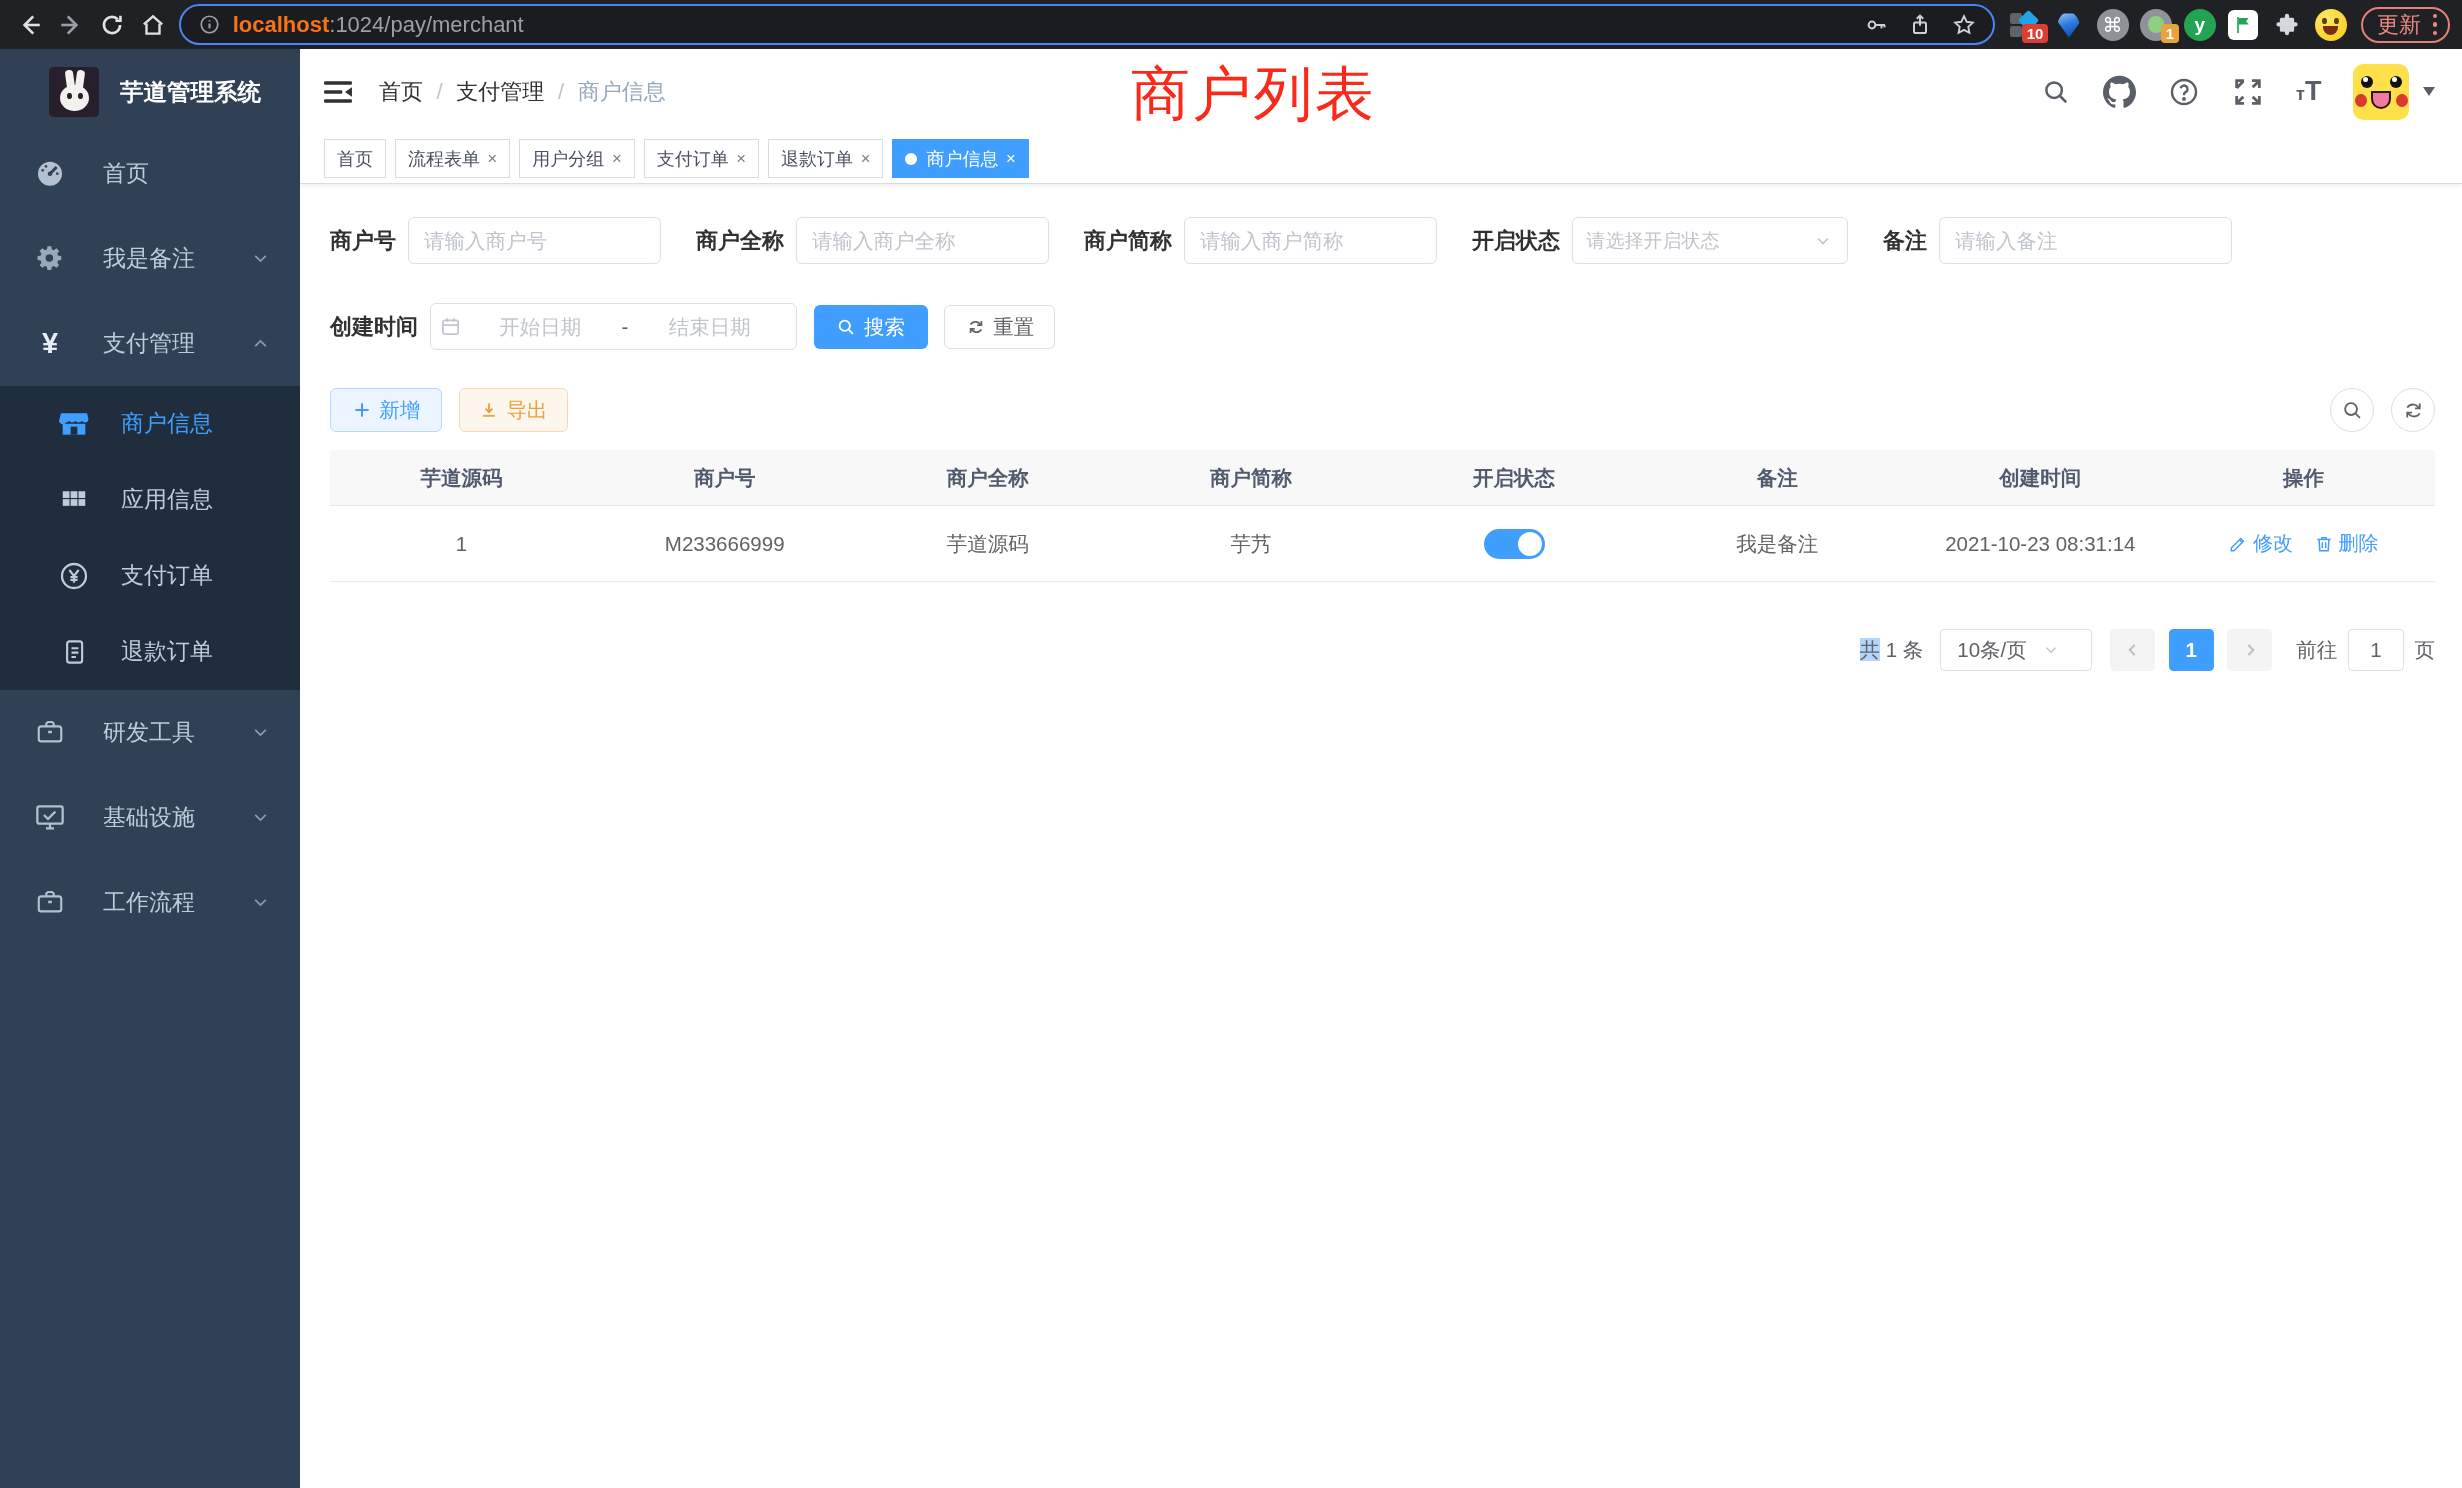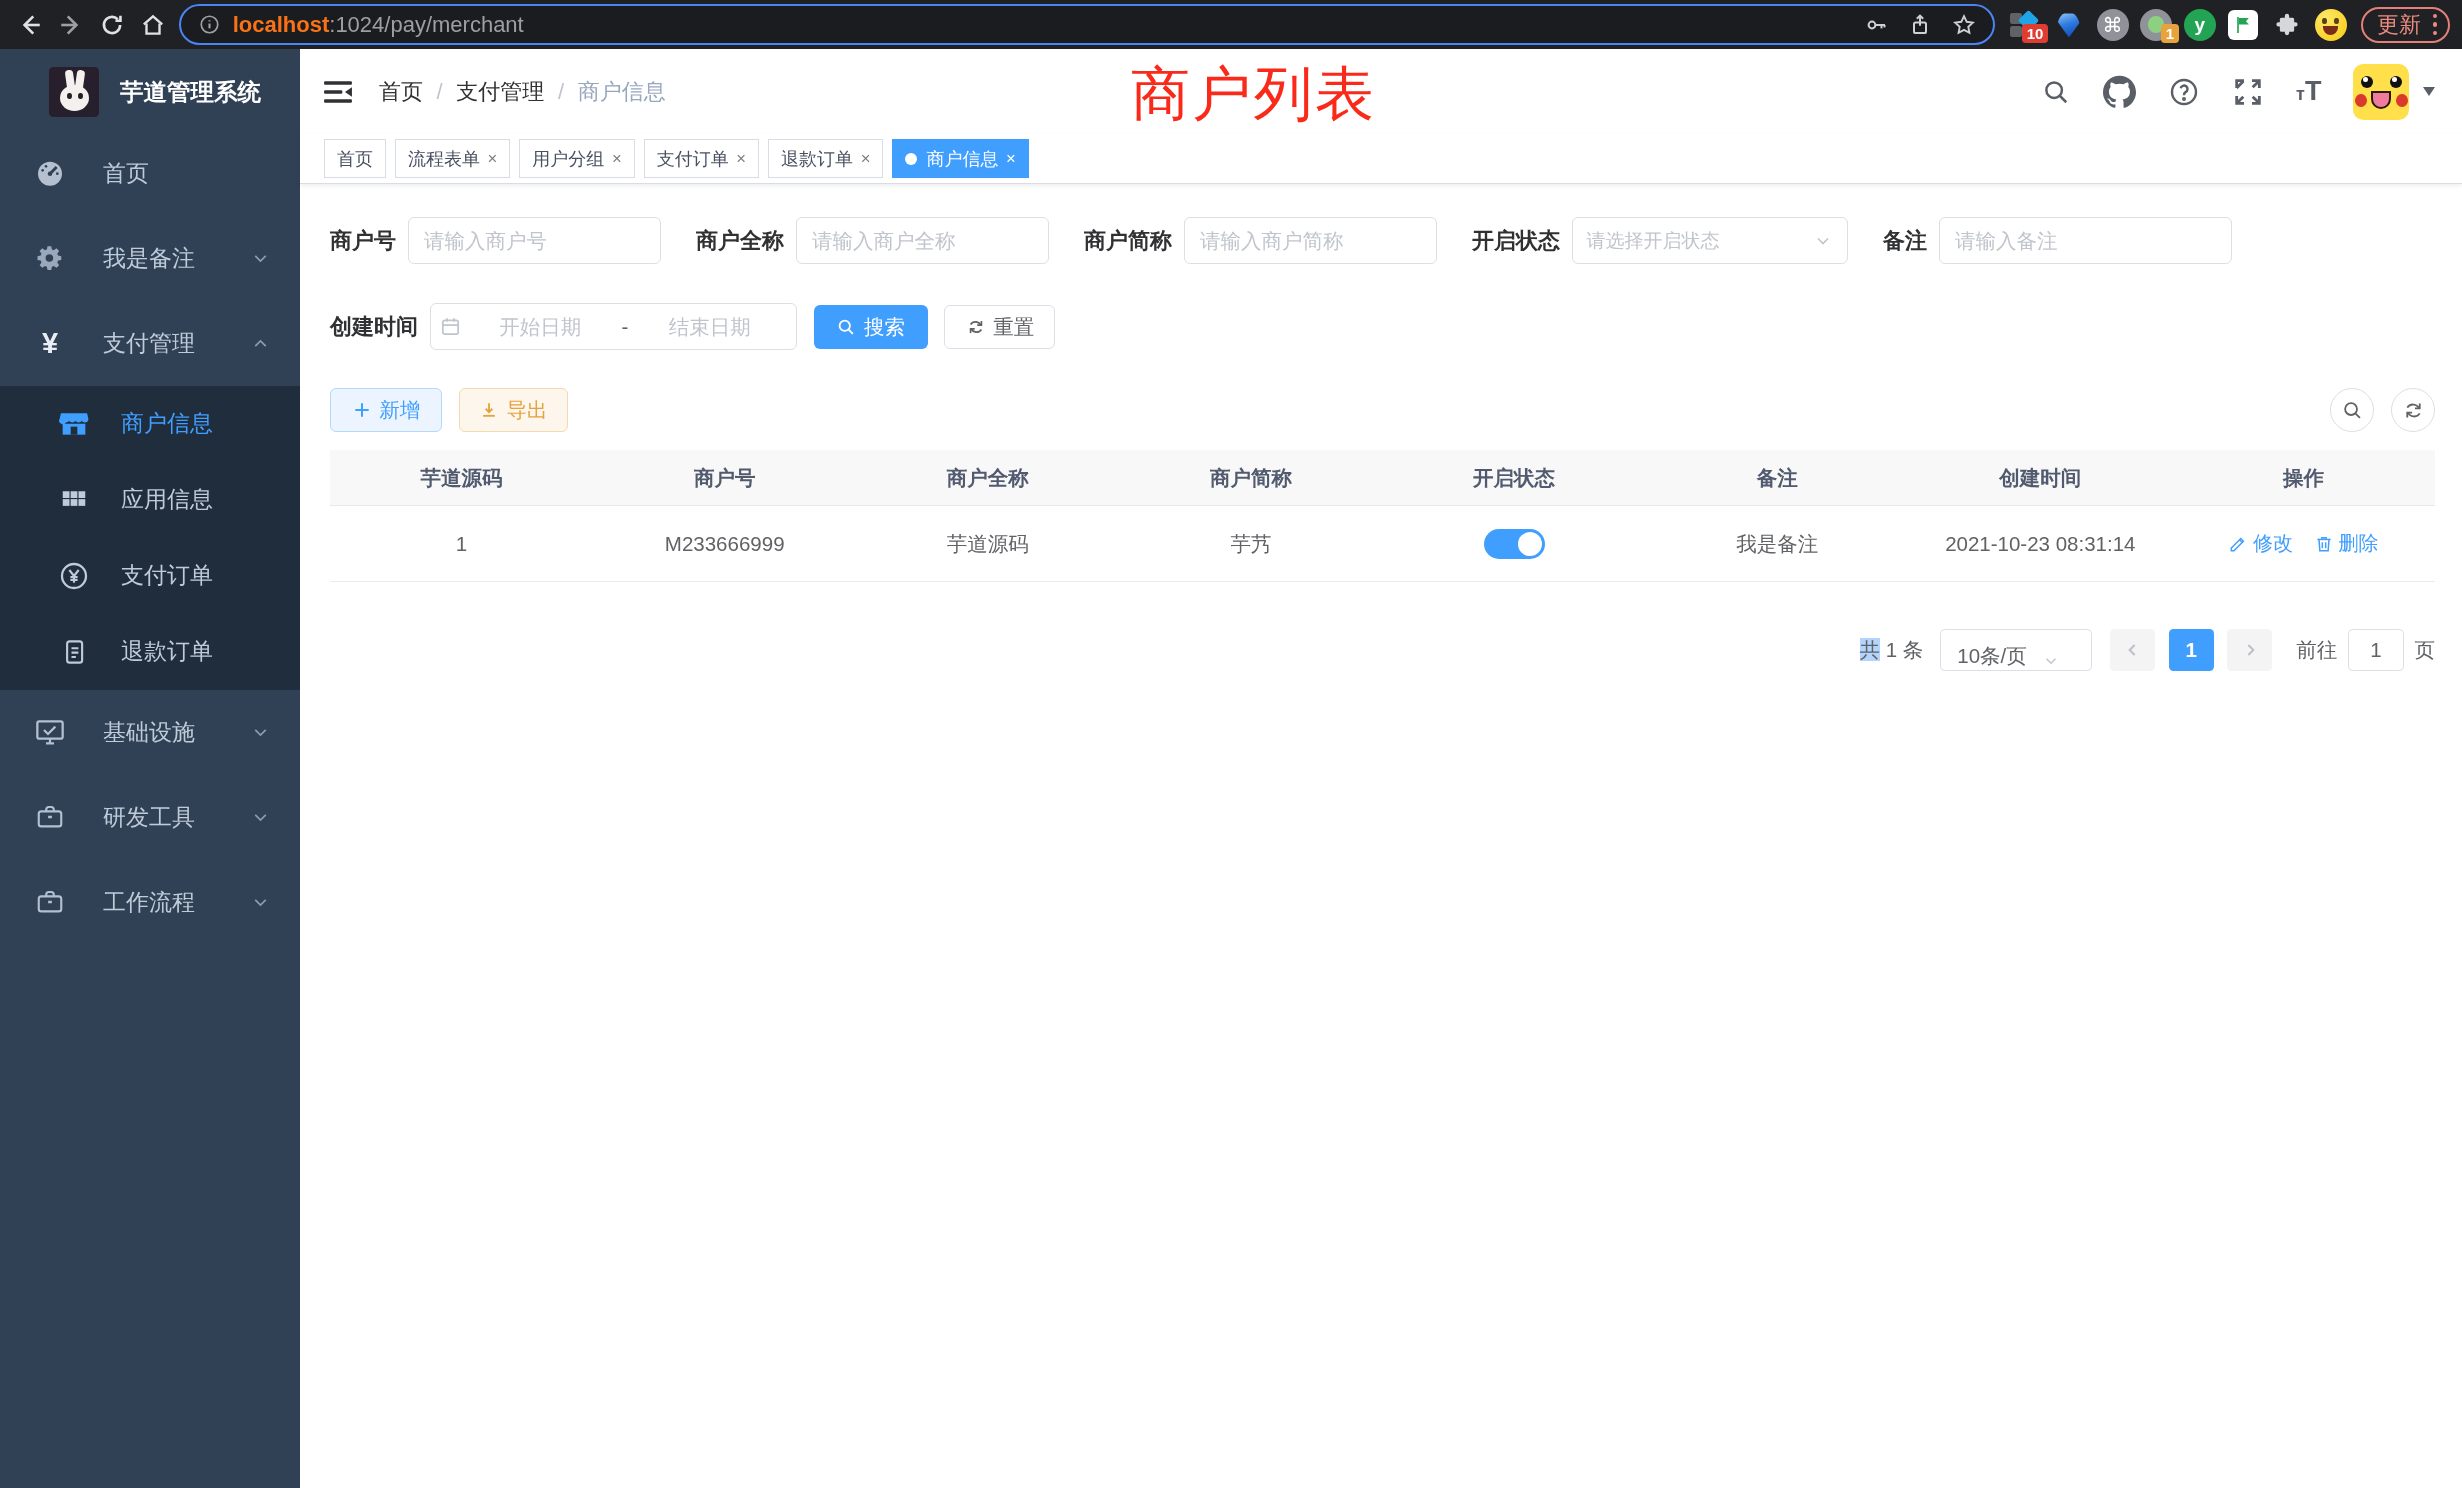--- a/index.html
+++ b/index.html
@@ -121,21 +121,21 @@
   .td { flex:1; display:flex; align-items:center; justify-content:center; font-size:20.5px; color:#606266; }
   .toggle { width:61px; height:30px; border-radius:15px; background:#409eff; position:relative; cursor:pointer; }
   .toggle .knob { position:absolute; right:3px; top:3px; width:24px; height:24px; border-radius:50%; background:#fff; }
   .op-link { color:#409eff; display:flex; align-items:center; font-size:20px; cursor:pointer; }
   .op-link svg { margin-right:4.5px; }
   .op-link + .op-link { margin-left:21px; }
 
   .pagination { display:flex; align-items:center; justify-content:flex-end; margin-top:47px; font-size:20.5px; color:#606266; }
   .total { white-space:nowrap; margin-right:16.7px; }
   .hl { background:#b3d4fc; }
-  .psize { width:152px; height:42px; border:1.5px solid #dcdfe6; border-radius:4.5px; display:flex; align-items:flex-end; justify-content:center; cursor:pointer; margin-right:4.5px; }
+  .psize { width:152px; height:42px; border:1.5px solid #dcdfe6; border-radius:4.5px; display:flex; align-items:center; justify-content:center; cursor:pointer; margin-right:4.5px; }
   .psize span { margin-right:15px; }
   .psize .sel-chev { color:#c0c4cc; }
   .pg-btn { width:45px; height:42px; border-radius:4.5px; background:#f4f4f5; color:#bcc0c6; display:flex; align-items:center; justify-content:center; margin-left:13.6px; cursor:default; }
   .pg-cur { width:45px; height:42px; border-radius:4.5px; background:#409eff; color:#fff; display:flex; align-items:center; justify-content:center; margin-left:13.6px; font-weight:600; cursor:pointer; }
   .goto { display:flex; align-items:center; margin-left:24px; }
   .goto .gi { width:56px; height:42px; border:1.5px solid #dcdfe6; border-radius:4.5px; text-align:center; font-size:20.5px; color:#606266; margin:0 10.6px; outline:none; font-family:inherit; }
 </style>
 </head>
 <body>
 
@@ -336,42 +336,42 @@
             <svg width="30" height="30" viewBox="0 0 24 24" fill="none" stroke="currentColor" stroke-width="1.7">
                 <rect x="6.5" y="3.5" width="12" height="17" rx="2"></rect>
                 <path d="M10 9h5.5M10 12.5h5.5M10 16h3.5"></path>
               </svg>
           </span>
           <span class="ml">退款订单</span>
         </div>
       </div>
       <div class="m-item">
         <span class="mi">
+          <svg width="30" height="30" viewBox="0 0 24 24" fill="none" stroke="currentColor" stroke-width="1.7">
+              <rect x="3" y="7.5" width="18" height="12" rx="2"></rect>
+              <path d="M9 7.5V5.8A1.8 1.8 0 0 1 10.8 4h2.4A1.8 1.8 0 0 1 15 5.8v1.7"></path>
+              <path d="M10.5 12h3" stroke-width="2"></path>
+            </svg>
+        </span>
+        <span class="ml">研发工具</span>
+        <span class="chev">
+          <svg width="21" height="21" viewBox="0 0 24 24" fill="none" stroke="currentColor" stroke-width="2">
+              <polyline points="6,9 12,15 18,9"></polyline>
+            </svg>
+        </span>
+      </div>
+      <div class="m-item">
+        <span class="mi">
           <svg width="32" height="32" viewBox="0 0 24 24" fill="none" stroke="currentColor" stroke-width="1.7">
               <rect x="2.5" y="4" width="19" height="13" rx="1.5"></rect>
               <polyline points="7.5,10.5 10.5,13.5 16,8"></polyline>
               <path d="M9 20.5h6M12 17v3.5"></path>
             </svg>
         </span>
         <span class="ml">基础设施</span>
-        <span class="chev">
-          <svg width="21" height="21" viewBox="0 0 24 24" fill="none" stroke="currentColor" stroke-width="2">
-              <polyline points="6,9 12,15 18,9"></polyline>
-            </svg>
-        </span>
-      </div>
-      <div class="m-item">
-        <span class="mi">
-          <svg width="30" height="30" viewBox="0 0 24 24" fill="none" stroke="currentColor" stroke-width="1.7">
-              <rect x="3" y="7.5" width="18" height="12" rx="2"></rect>
-              <path d="M9 7.5V5.8A1.8 1.8 0 0 1 10.8 4h2.4A1.8 1.8 0 0 1 15 5.8v1.7"></path>
-              <path d="M10.5 12h3" stroke-width="2"></path>
-            </svg>
-        </span>
-        <span class="ml">研发工具</span>
         <span class="chev">
           <svg width="21" height="21" viewBox="0 0 24 24" fill="none" stroke="currentColor" stroke-width="2">
               <polyline points="6,9 12,15 18,9"></polyline>
             </svg>
         </span>
       </div>
       <div class="m-item">
         <span class="mi">
           <svg width="30" height="30" viewBox="0 0 24 24" fill="none" stroke="currentColor" stroke-width="1.7">
               <rect x="3" y="7.5" width="18" height="12" rx="2"></rect>

